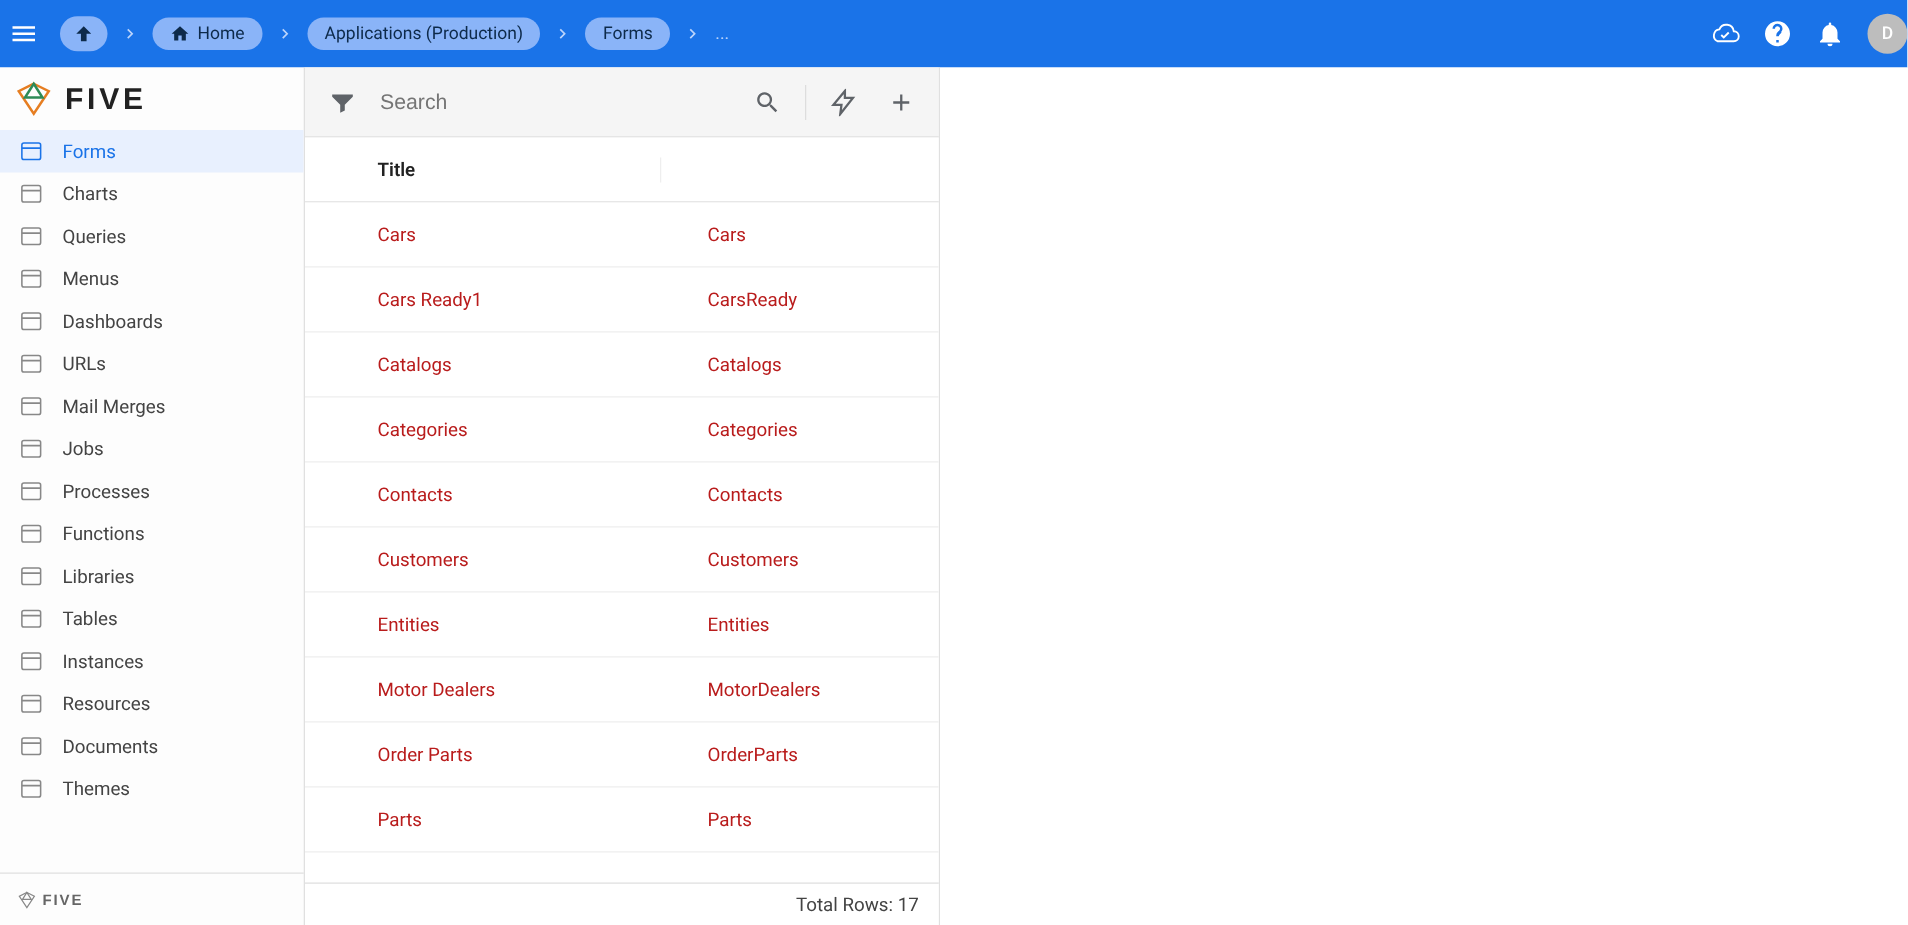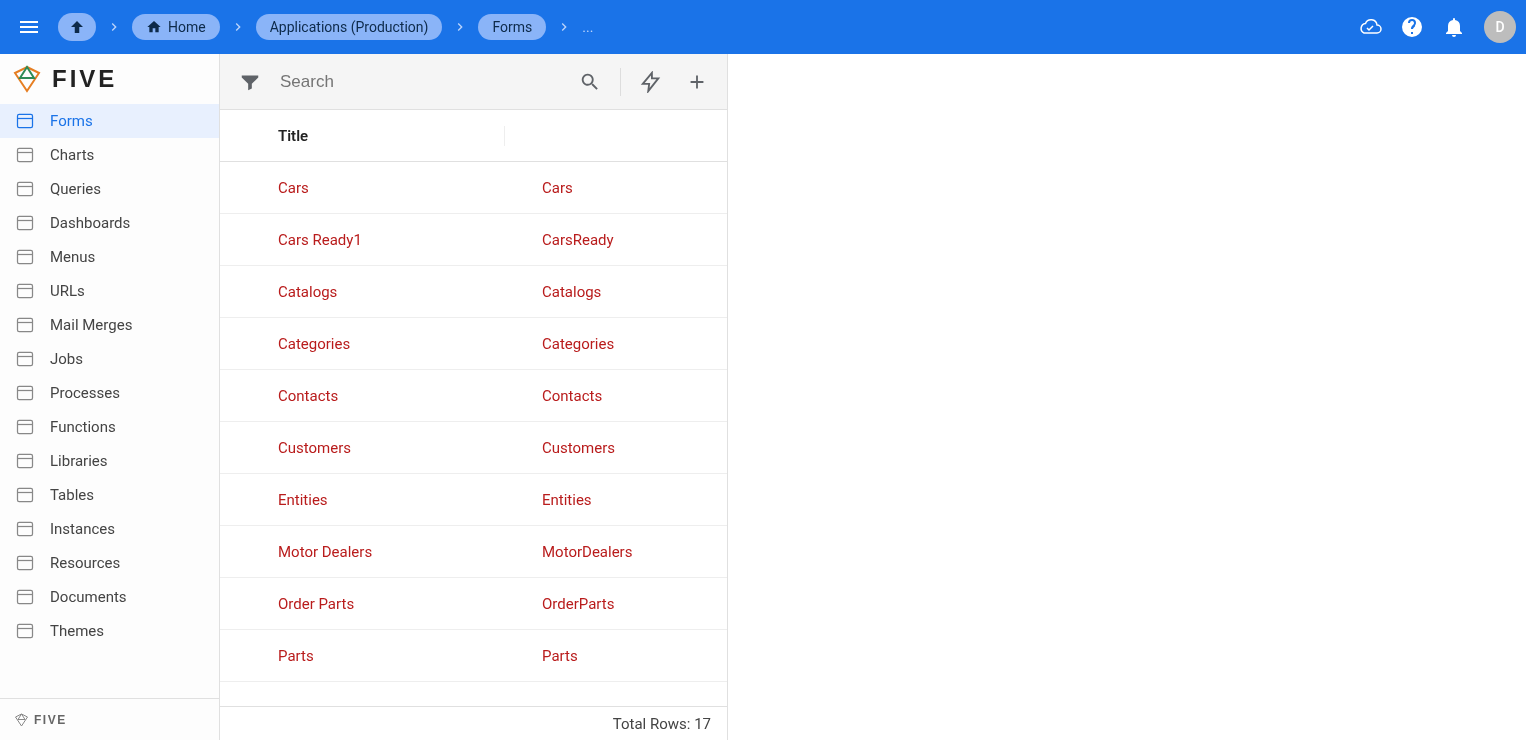--- a/index.html
+++ b/index.html
@@ -1,30 +1,30 @@
 <!DOCTYPE html>
 <html><head>
 <meta charset="utf-8">
 <style>
 * { box-sizing: border-box; margin: 0; padding: 0; }
 body { font-family: Roboto, Arial, sans-serif; font-size: 14px; color: #333; background:#fff; overflow:hidden; width:1526px; height:740px; }
 
 
-.topbar { height:54px; background:#1a73e8; display:flex; align-items:center; padding:0 10px; color:#fff; }
+.topbar { height:54px; background:#1a73e8; display:flex; align-items:center; padding:0 0; color:#fff; }
 .menu-btn { width:38px; height:38px; display:flex; align-items:center; justify-content:center; border-radius:50%; cursor:pointer; }
 .crumb-pill { background:#8ab4f8; color:#0d2a4a; border-radius:16px; padding:5px 14px; display:flex; align-items:center; gap:6px; font-size:14px; cursor:pointer; }
 .crumb-pill.first { padding:5px 10px; }
 .crumb-sep { margin:0 10px; display:flex; align-items:center; justify-content:center; color:#bbd4fb; }
 .top-right { margin-left:auto; display:flex; align-items:center; gap:18px; }
 .top-icon { width:24px; height:24px; display:flex; align-items:center; justify-content:center; cursor:pointer; }
 .avatar { width:32px; height:32px; border-radius:50%; background:#bdbdbd; color:#fff; display:flex; align-items:center; justify-content:center; font-weight:500; }
 
 
 .body-area { display:flex; height:calc(740px - 54px); }
-.sidebar { width:220px; border-right:1px solid #e0e0e0; background:#fdfdfd; display:flex; flex-direction:column; }
+.sidebar { width:244px; border-right:1px solid #e0e0e0; background:#fdfdfd; display:flex; flex-direction:column; }
 .logo-area { height:50px; display:flex; align-items:center; padding:0 12px; }
 .logo-area svg { height:30px; }
 .side-scroll { flex:1; overflow-y:auto; position:relative; }
 .side-scroll::-webkit-scrollbar { width:12px; }
 .side-scroll::-webkit-scrollbar-thumb { background:#c1c1c1; border-radius:2px; }
 .side-item { height:34px; display:flex; align-items:center; padding:0 14px; gap:14px; cursor:pointer; color:#444; font-size:15px; }
 .side-item.active { background:#e8f0fe; color:#1a73e8; }
 .side-item .side-icon { width:22px; height:22px; display:flex; align-items:center; justify-content:center; color:#888; }
 .side-item.active .side-icon { color:#1a73e8; }
 .sidebar-footer { height:42px; border-top:1px solid #e0e0e0; display:flex; align-items:center; padding-left:14px; }
@@ -162,30 +162,30 @@
           </span>
           <span>Queries</span>
         </div>
         <div class="side-item">
           <span class="side-icon">
             <svg width="20" height="20" viewBox="0 0 24 24" fill="none" stroke="currentColor" stroke-width="1.5">
               <rect x="3" y="4" width="18" height="16" rx="2"></rect>
               <line x1="3" y1="9" x2="21" y2="9"></line>
             </svg>
           </span>
+          <span>Menus</span>
+        </div>
+        <div class="side-item">
+          <span class="side-icon">
+            <svg width="20" height="20" viewBox="0 0 24 24" fill="none" stroke="currentColor" stroke-width="1.5">
+              <rect x="3" y="4" width="18" height="16" rx="2"></rect>
+              <line x1="3" y1="9" x2="21" y2="9"></line>
+            </svg>
+          </span>
           <span>Dashboards</span>
-        </div>
-        <div class="side-item">
-          <span class="side-icon">
-            <svg width="20" height="20" viewBox="0 0 24 24" fill="none" stroke="currentColor" stroke-width="1.5">
-              <rect x="3" y="4" width="18" height="16" rx="2"></rect>
-              <line x1="3" y1="9" x2="21" y2="9"></line>
-            </svg>
-          </span>
-          <span>Menus</span>
         </div>
         <div class="side-item">
           <span class="side-icon">
             <svg width="20" height="20" viewBox="0 0 24 24" fill="none" stroke="currentColor" stroke-width="1.5">
               <rect x="3" y="4" width="18" height="16" rx="2"></rect>
               <line x1="3" y1="9" x2="21" y2="9"></line>
             </svg>
           </span>
           <span>URLs</span>
         </div>

